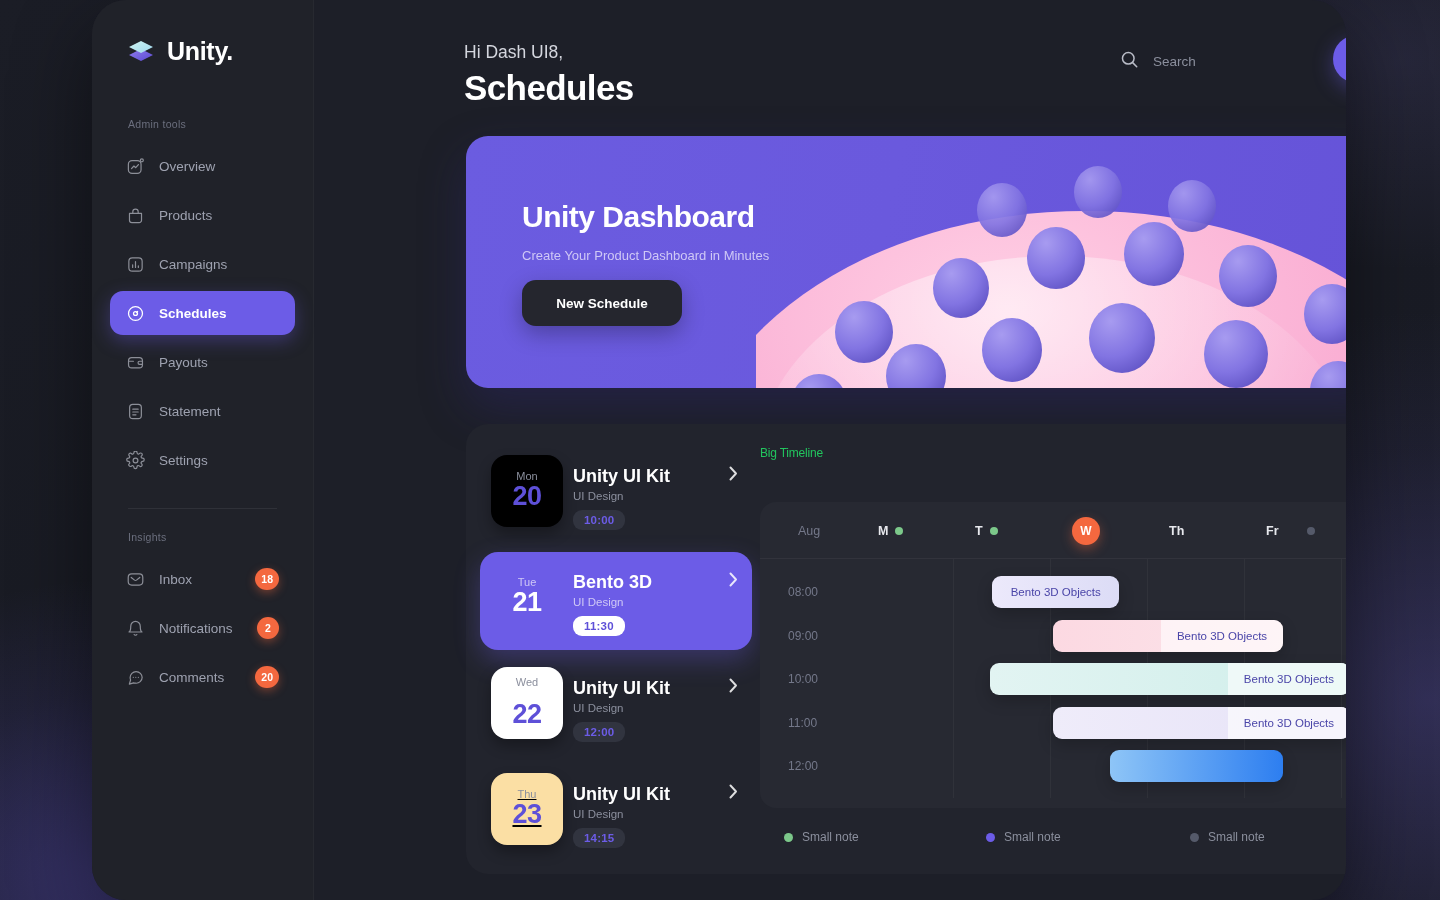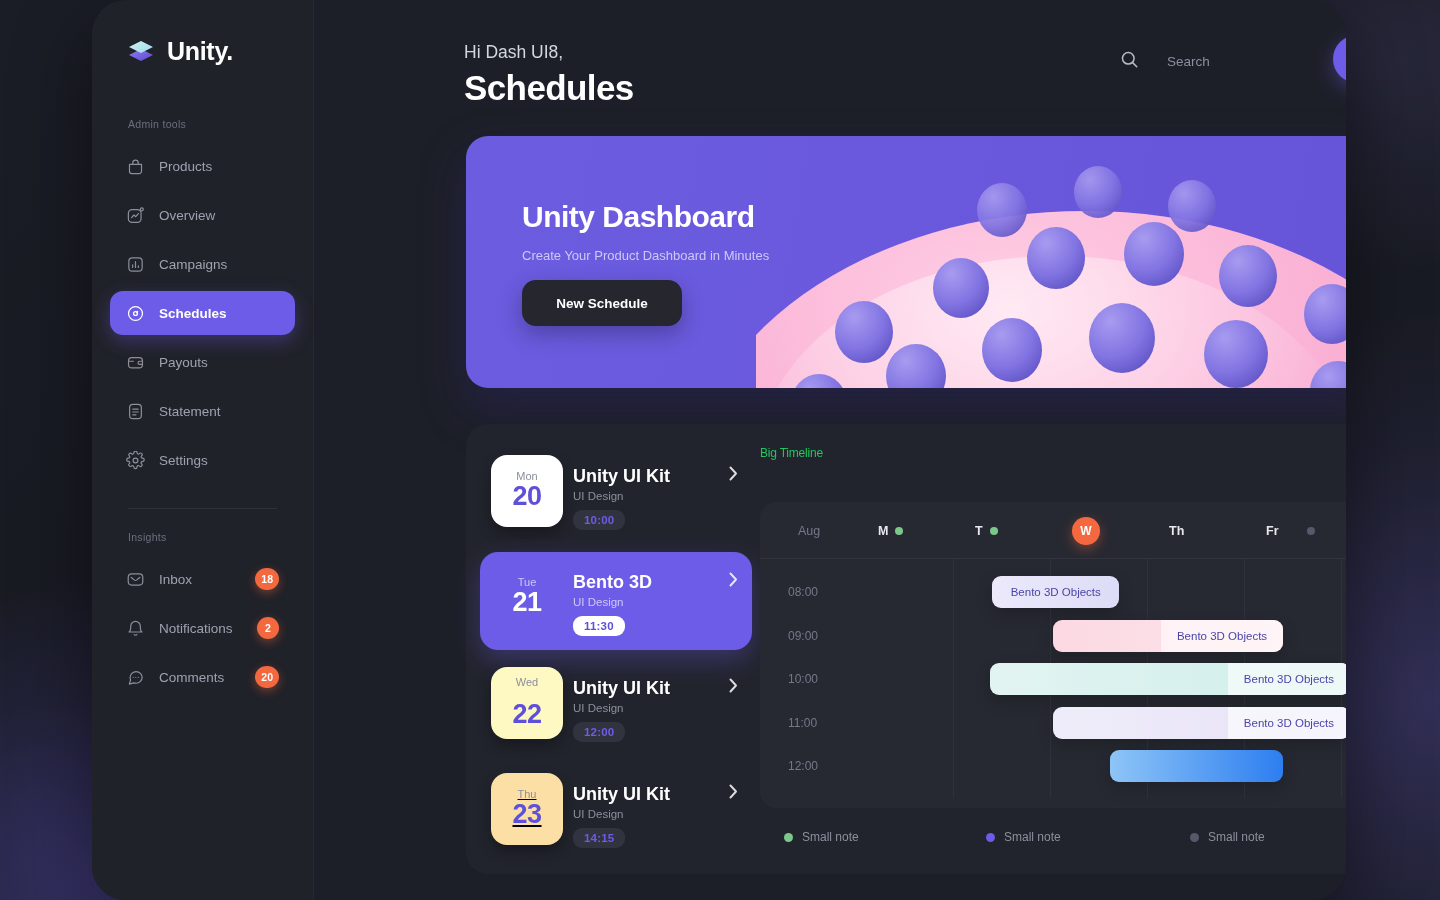--- a/index.html
+++ b/index.html
@@ -90,21 +90,21 @@
   .greet {
     position: absolute; left: 150px; top: 42px;
     font-size: 17.5px; color: #d4d6de; font-weight: 400;
   }
   .page-title {
     position: absolute; left: 150px; top: 68px;
     font-size: 35px; color: #ffffff; font-weight: 700; letter-spacing: -0.6px;
   }
   .searchbox {
     position: absolute; left: 806px; top: 50px;
-    display: flex; align-items: center; gap: 28px; width: 190px;
+    display: flex; align-items: center; gap: 14px; width: 190px;
     cursor: text;
   }
   .search-ph { font-size: 13.5px; color: #8b8f9d; }
   .bell-wrap {
     position: absolute; left: 1019px; top: 35px;
     width: 48px; height: 48px;
   }
   .bell-btn {
     width: 48px; height: 48px; border-radius: 50%;
     background: #6c5ce7;
@@ -277,35 +277,35 @@
         </span>
         <span class="brand-name">Unity.</span>
       </div>
 
       <div class="sec-label">Admin tools</div>
 
       <nav class="nav-list" id="admin-nav">
           <div class="nav-item">
             <span>
               <svg class="ic" viewBox="0 0 24 24" fill="none" stroke="#cfd2dc" stroke-width="1.5" stroke-linecap="round" stroke-linejoin="round">
-                <path d="M4.4 9.4h15.2v8.5a3 3 0 0 1-3 3H7.4a3 3 0 0 1-3-3z"></path>
-                <path d="M8.6 9.4V7.3a3.4 3.4 0 0 1 6.8 0v2.1"></path>
-              </svg>
-            </span>
-            <span class="lbl">Products</span>
-          </div>
-          <div class="nav-item">
-            <span>
-              <svg class="ic" viewBox="0 0 24 24" fill="none" stroke="#cfd2dc" stroke-width="1.5" stroke-linecap="round" stroke-linejoin="round">
                 <rect x="3" y="4.6" width="16" height="16" rx="4.6"></rect>
                 <path d="M7 14.6l3-3.2 2.3 2.1 3.4-4"></path>
                 <circle cx="20" cy="4.2" r="1.9"></circle>
               </svg>
             </span>
             <span class="lbl">Overview</span>
+          </div>
+          <div class="nav-item">
+            <span>
+              <svg class="ic" viewBox="0 0 24 24" fill="none" stroke="#cfd2dc" stroke-width="1.5" stroke-linecap="round" stroke-linejoin="round">
+                <path d="M4.4 9.4h15.2v8.5a3 3 0 0 1-3 3H7.4a3 3 0 0 1-3-3z"></path>
+                <path d="M8.6 9.4V7.3a3.4 3.4 0 0 1 6.8 0v2.1"></path>
+              </svg>
+            </span>
+            <span class="lbl">Products</span>
           </div>
           <div class="nav-item">
             <span>
               <svg class="ic" viewBox="0 0 24 24" fill="none" stroke="#cfd2dc" stroke-width="1.5" stroke-linecap="round" stroke-linejoin="round">
                 <rect x="3.6" y="3.6" width="16.8" height="16.8" rx="4.4"></rect>
                 <path d="M8.4 15.8v-3.4M12 15.8V8.4M15.6 15.8v-2"></path>
               </svg>
             </span>
             <span class="lbl">Campaigns</span>
           </div>
@@ -454,41 +454,41 @@
           </svg>
         </div>
         <div class="hero-title">Unity Dashboard</div>
         <div class="hero-sub">Create Your Product Dashboard in Minutes</div>
         <button class="hero-btn">New Schedule</button>
       </section>
 
       <section id="panel">
         <div id="sched-list">
             <div class="sched-card">
-              <div class="daybox" style="background: #ffffff;">
+              <div class="daybox" style="background: #000000;">
                 <span class="dow">Mon</span>
                 <span class="dnum">20</span>
               </div>
               <div class="sched-body"><div class="sched-title">Unity UI Kit</div><div class="sched-sub">UI Design</div><div class="time-chip">10:00</div></div>
               <span class="chev"><svg width="9" height="15" viewBox="0 0 9 15" fill="none" stroke="currentColor" stroke-width="1.9" stroke-linecap="round" stroke-linejoin="round">
                   <path d="M1.5 1.5L7 7.5 1.5 13.5"></path>
                 </svg></span>
             </div>
             <div class="sched-card selected">
               <div class="daybox transparent">
                 <span class="dow">Tue</span>
                 <span class="dnum">21</span>
               </div>
               <div class="sched-body"><div class="sched-title">Bento 3D</div><div class="sched-sub">UI Design</div><div class="time-chip">11:30</div></div>
               <span class="chev"><svg width="9" height="15" viewBox="0 0 9 15" fill="none" stroke="currentColor" stroke-width="1.9" stroke-linecap="round" stroke-linejoin="round">
                   <path d="M1.5 1.5L7 7.5 1.5 13.5"></path>
                 </svg></span>
             </div>
             <div class="sched-card">
-              <div class="daybox" style="background: #fef9c3; gap: 12px;">
+              <div class="daybox" style="background: #ffffff; gap: 12px;">
                 <span class="dow">Wed</span>
                 <span class="dnum">22</span>
               </div>
               <div class="sched-body"><div class="sched-title">Unity UI Kit</div><div class="sched-sub">UI Design</div><div class="time-chip">12:00</div></div>
               <span class="chev"><svg width="9" height="15" viewBox="0 0 9 15" fill="none" stroke="currentColor" stroke-width="1.9" stroke-linecap="round" stroke-linejoin="round">
                   <path d="M1.5 1.5L7 7.5 1.5 13.5"></path>
                 </svg></span>
             </div>
             <div class="sched-card">
               <div class="daybox" style="background: rgb(251, 223, 164); text-decoration: underline;">

